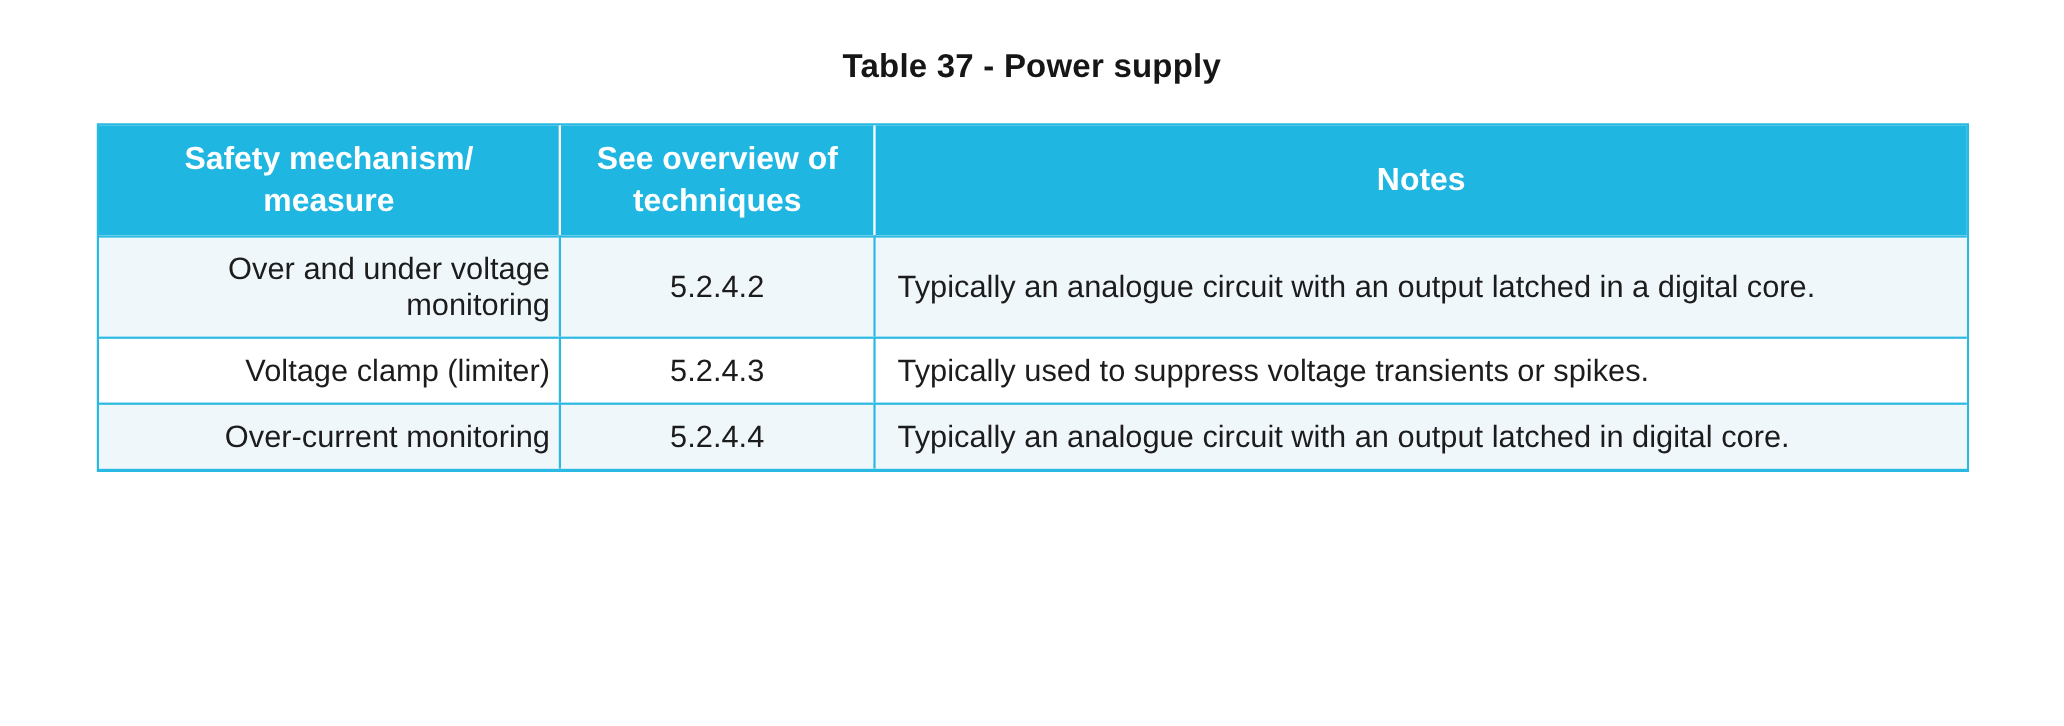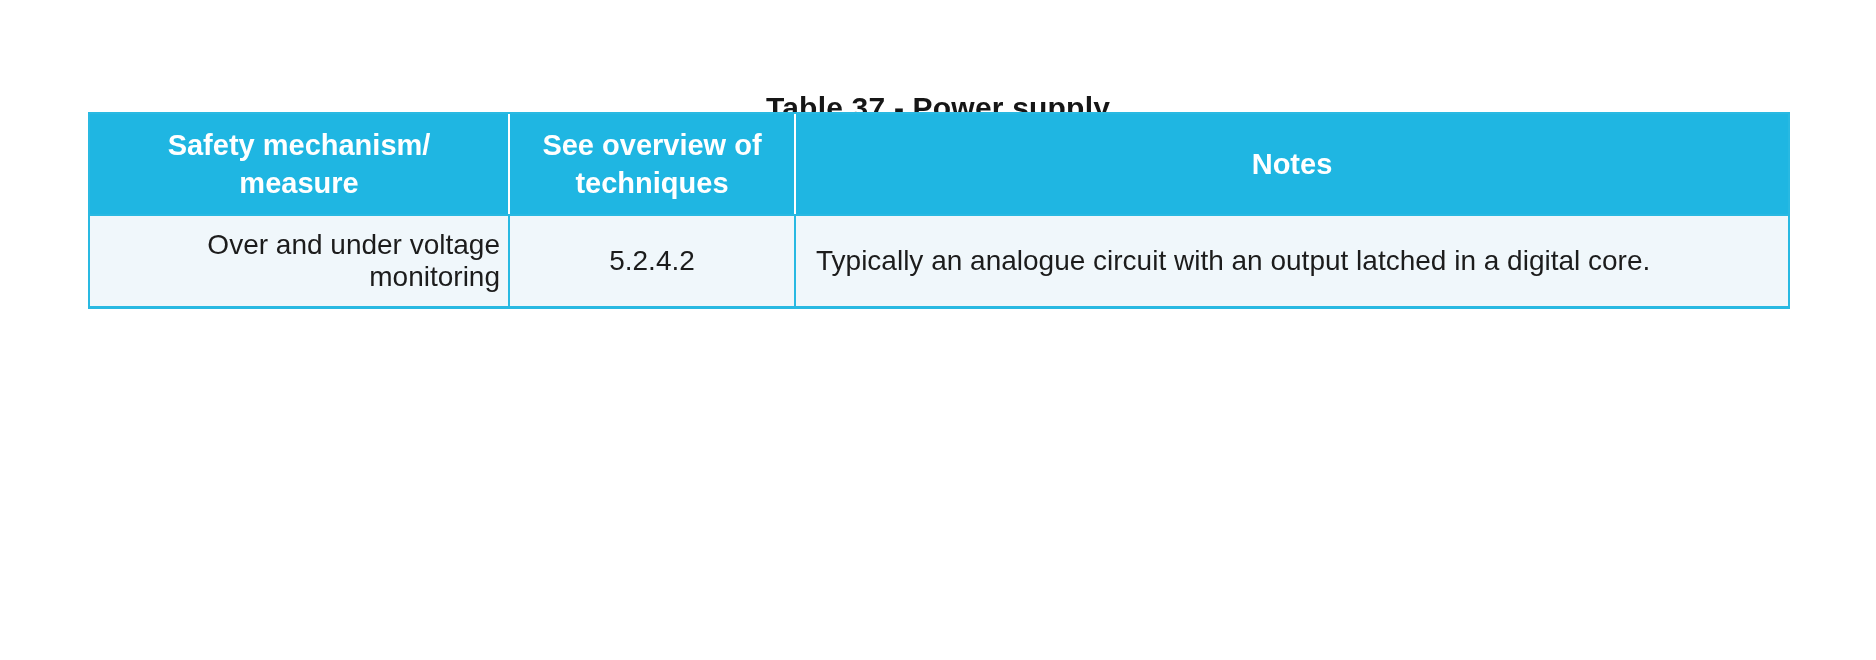--- a/index.html
+++ b/index.html
@@ -27,21 +27,20 @@
   .caption {
     position: absolute;
     top: 44px;
     left: 0;
     width: 100%;
     text-align: center;
     font-size: 30px;
     font-weight: bold;
     color: #161616;
     letter-spacing: 0.2px;
-    margin-top: 47px;
   }
   table.doc-table {
     position: absolute;
     top: 112px;
     left: 88px;
     width: 1702px;
     border-collapse: separate;
     border-spacing: 0;
     table-layout: fixed;
     border: 2px solid var(--border);
@@ -100,18 +99,28 @@
         <th>Notes</th>
       </tr>
     </thead>
     <tbody id="table-body">
   <tr>
     <td class="cell-mech">Over and under voltage monitoring</td>
     <td class="cell-ref">5.2.4.2</td>
     <td class="cell-notes">Typically an analogue circuit with an output latched in a digital core.</td>
   </tr>
 
+  <tr>
+    <td class="cell-mech">Voltage clamp (limiter)</td>
+    <td class="cell-ref">5.2.4.3</td>
+    <td class="cell-notes">Typically used to suppress voltage transients or spikes.</td>
+  </tr>
 
+  <tr>
+    <td class="cell-mech">Over-current monitoring</td>
+    <td class="cell-ref">5.2.4.4</td>
+    <td class="cell-notes">Typically an analogue circuit with an output latched in digital core.</td>
+  </tr>
 
 
 </tbody>
   </table>
 </div>
 
 </body></html>

